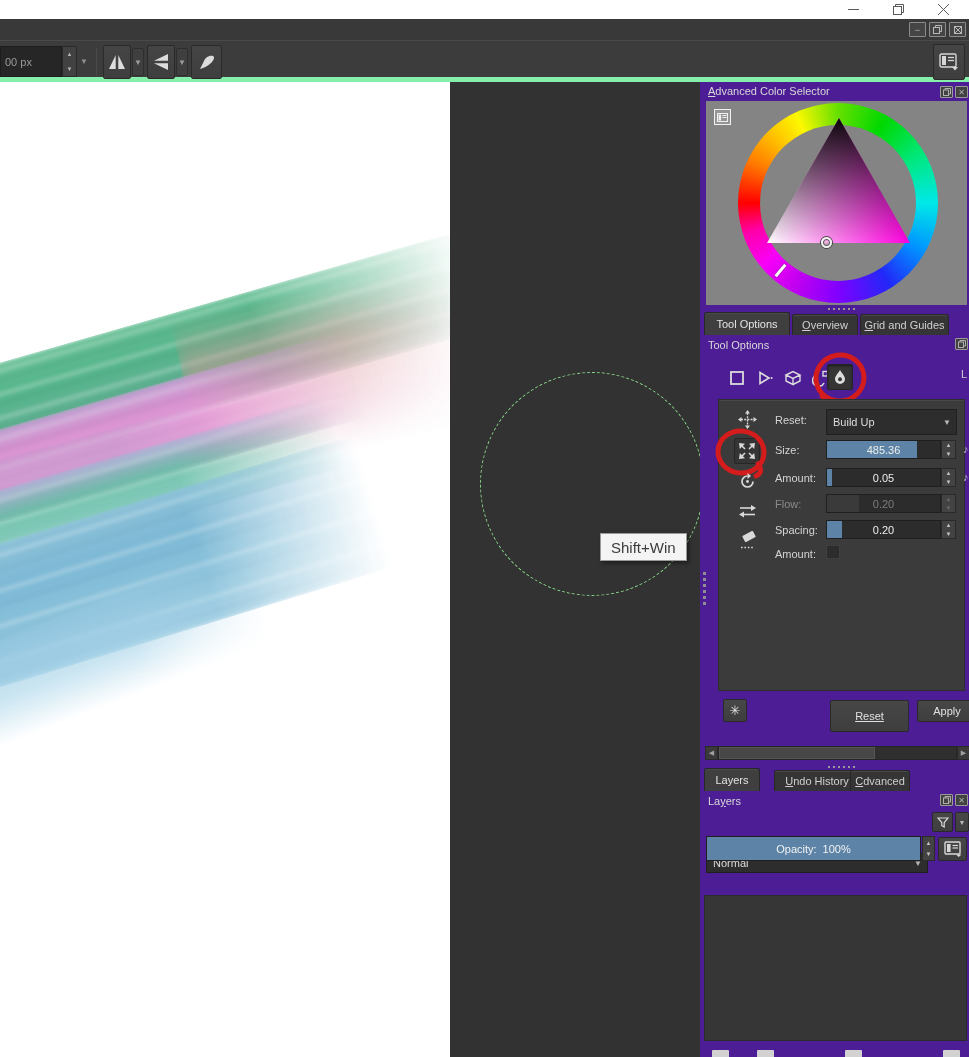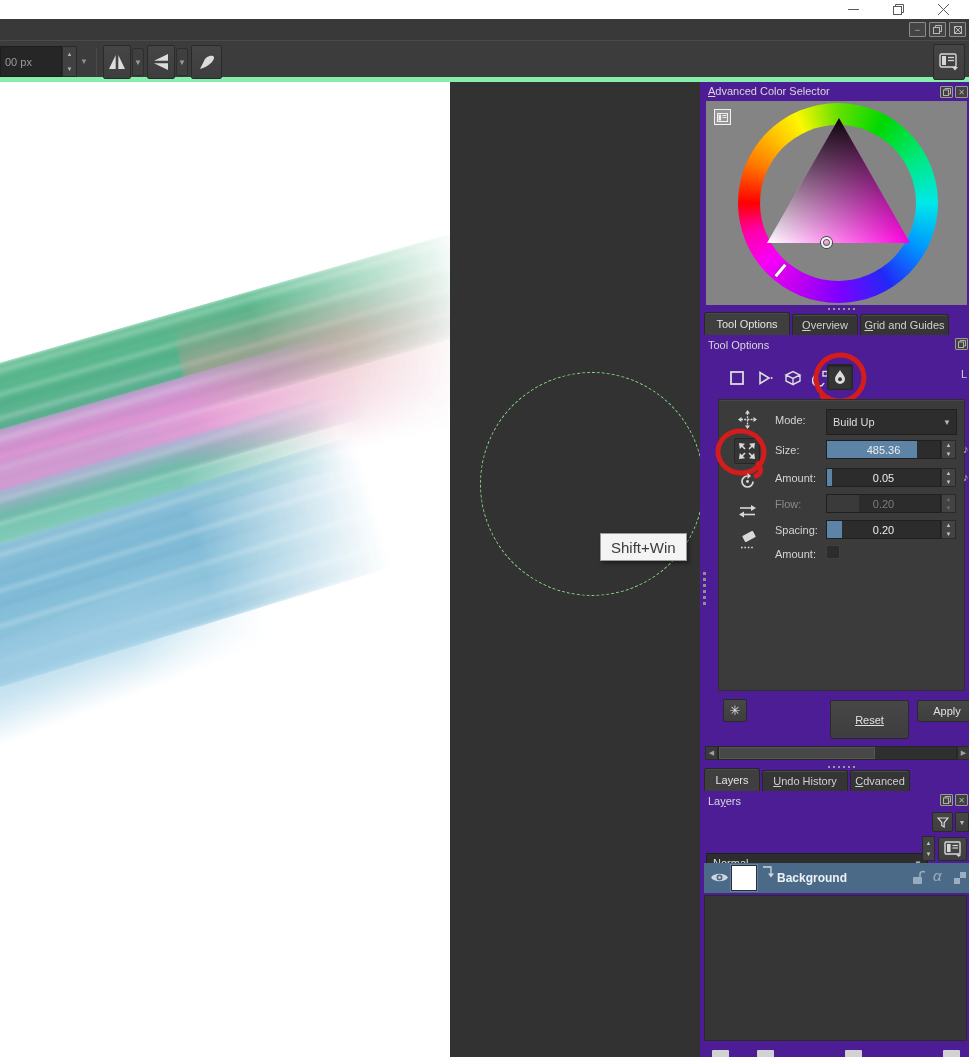--- a/index.html
+++ b/index.html
@@ -359,21 +359,21 @@
           <polygon points="1,11.5 6,8.5 6,14.5" fill="#d9d9d9"></polygon>
         </svg>
     </div>
     <div class="opicon" style="left:38px;top:449px;">
       <svg width="20" height="19" viewBox="0 0 20 19">
           <rect x="5" y="2" width="12" height="7" rx="1" fill="#d9d9d9" transform="rotate(-28 11 5.5)"></rect>
           <line x1="3" y1="16.5" x2="15" y2="16.5" stroke="#d9d9d9" stroke-width="1.4" stroke-dasharray="1.6 1.8"></line>
         </svg>
     </div>
 
-    <div class="optlab" style="left:75px;top:332px;">Mode:</div>
+    <div class="optlab" style="left:75px;top:332px;">Reset:</div>
     <div class="combo" style="left:126px;top:327px;width:131px;height:26px;">
         <span>Build Up</span>
         <span class="arr">▼</span>
       </div>
 
     <div class="optlab" style="left:75px;top:362px;">Size:</div>
     <div class="slider" style="left:126px;top:358px;width:115px;">
         <div class="fill" style="width:80%;"></div>
         <div class="val">485.36</div>
       </div>
@@ -413,41 +413,41 @@
         <span>▲</span>
         <span>▼</span>
       </div>
 
     <div class="optlab" style="left:75px;top:466px;">Amount:</div>
     <div class="checkbox" style="left:126px;top:463px;"></div>
 
     <div class="pushbtn" style="left:23px;top:617px;width:24px;height:23px;">
         <span style="font-size:13px;">✳</span>
       </div>
-    <div class="pushbtn" style="left:130px;top:618px;width:79px;height:39px;text-decoration:underline;">Reset</div>
+    <div class="pushbtn" style="left:130px;top:618px;width:79px;height:32px;text-decoration:underline;">Reset</div>
     <div class="pushbtn" style="left:217px;top:618px;width:60px;height:22px;">Apply</div>
 
     <div class="sb-arrow" style="left:5px;top:664px;width:13px;height:14px;">◀</div>
     <div class="sb-track" style="left:18px;top:664px;width:239px;height:14px;"></div>
     <div class="sb-thumb" style="left:19px;top:665px;width:156px;height:12px;"></div>
     <div class="sb-arrow" style="left:257px;top:664px;width:13px;height:14px;">▶</div>
 
     <div class="dots-h abs" style="left:128px;top:684px;">
         <i></i>
         <i></i>
         <i></i>
         <i></i>
         <i></i>
         <i></i>
       </div>
 
     <div class="tab active" style="left:4px;top:686px;width:56px;height:23px;">
         <span><span>Layers</span></span>
       </div>
-    <div class="tab" style="left:62px;top:688px;width:86px;height:21px;text-align:right;">
+    <div class="tab" style="left:74px;top:688px;width:86px;height:21px;text-align:right;">
         <span><span class="u">U</span><span>ndo History</span></span>
       </div>
     <div class="tab" style="left:150px;top:688px;width:60px;height:21px;">
         <span><span class="u">C</span><span>dvanced</span></span>
       </div>
 
     <div class="dock-title abs" style="left:8px;top:713px;"><span>La</span><span class="u">y</span><span>ers</span></div>
     <div class="dk-ico abs" style="left:240px;top:712px;">
       <svg width="8" height="8" viewBox="0 0 8 8">
           <rect x="0.5" y="2" width="5" height="5.5" fill="none" stroke="#b0b0b0"></rect>
@@ -462,53 +462,41 @@
       </div>
     <div class="pushbtn" style="left:232px;top:730px;width:21px;height:20px;">
       <svg width="12" height="11" viewBox="0 0 12 11">
           <path d="M1,1 L11,1 L7.2,5.5 L7.2,10 L4.8,8.6 L4.8,5.5 Z" fill="none" stroke="#d6d6d6" stroke-width="1.2"></path>
         </svg>
     </div>
     <div class="pushbtn" style="left:255px;top:730px;width:14px;height:20px;">
         <span style="font-size:7px;color:#b8b8b8;">▼</span>
       </div>
 
+    <div class="slider" id="opacity-slider" style="left:6px;top:754px;width:215px;height:25px;">
+      <div class="fill" style="width:100%;"></div>
+      <div class="val" style="font-size:11px;color:#f2f2f2;gap:6px;">
+          <span>Opacity:</span>
+          <span>100%</span>
+        </div>
+    </div>
     <div class="spinbtn" style="left:222px;top:754px;width:13px;height:25px;">
         <span>▲</span>
         <span>▼</span>
       </div>
     <div class="pushbtn" style="left:238px;top:755px;width:29px;height:24px;">
       <svg width="18" height="16" viewBox="0 0 18 16">
           <rect x="1" y="1" width="15" height="12" rx="1" fill="none" stroke="#d8d8d8" stroke-width="1.4"></rect>
           <rect x="3" y="3" width="3.6" height="8" fill="#d8d8d8"></rect>
           <line x1="8.5" y1="4.5" x2="14" y2="4.5" stroke="#d8d8d8" stroke-width="1.2"></line>
           <line x1="8.5" y1="7" x2="14" y2="7" stroke="#d8d8d8" stroke-width="1.2"></line>
           <polygon points="12,13.5 17.5,13.5 14.7,16" fill="#d8d8d8"></polygon>
         </svg>
     </div>
 
-    <div id="layer-row" class="abs" style="left:4px;top:781px;width:265px;height:30px;">
-      <svg class="abs" style="left:6px;top:7px;" width="19" height="15" viewBox="0 0 19 15">
-          <path d="M1,7.5 C4,2.5 15,2.5 18,7.5 C15,12.5 4,12.5 1,7.5 Z" fill="#cfd6dd"></path>
-          <circle cx="9.5" cy="7.5" r="3" fill="#4a6a88"></circle>
-          <circle cx="9.5" cy="7.5" r="1.3" fill="#cfd6dd"></circle>
-        </svg>
-      <div class="abs" style="left:27px;top:2px;width:26px;height:26px;background:#ffffff;border:1px solid #20303f;box-shadow:0 0 0 1px #6d8099;"></div>
-      <svg class="abs" style="left:58px;top:3px;" width="12" height="12" viewBox="0 0 12 12">
-          <path d="M1,1 L9,1 L9,9" fill="none" stroke="#cfd6dd" stroke-width="1.3"></path>
-          <polygon points="9,11.5 6,7.5 12,7.5" fill="#cfd6dd"></polygon>
-        </svg>
-      <div class="abs" style="left:73px;top:8px;font-size:12px;font-weight:bold;color:#eef2f6;">Background</div>
-      <svg class="abs lr-ico" style="left:207px;top:7px;" width="14" height="16" viewBox="0 0 14 16">
-          <rect x="2" y="7" width="9" height="7" rx="1" fill="#e8eef4"></rect>
-          <path d="M9,7 V4.5 a3,3 0 0 1 6,0" fill="none" stroke="#e8eef4" stroke-width="1.6"></path>
-        </svg>
-      <div class="abs lr-ico" style="left:229px;top:4px;font-size:15px;font-style:italic;">α</div>
-      <div class="checker abs" style="left:250px;top:9px;"></div>
-    </div>
 
     <div class="abs" style="left:4px;top:813px;width:263px;height:146px;background:#363636;border:1px solid #2a2a2a;"></div>
 
     <div class="partial-btn" style="left:12px;top:968px;width:17px;"></div>
     <div class="partial-btn" style="left:57px;top:968px;width:17px;"></div>
     <div class="partial-btn" style="left:145px;top:968px;width:17px;"></div>
     <div class="partial-btn" style="left:243px;top:968px;width:17px;"></div>
   </div>
 
 </div>

